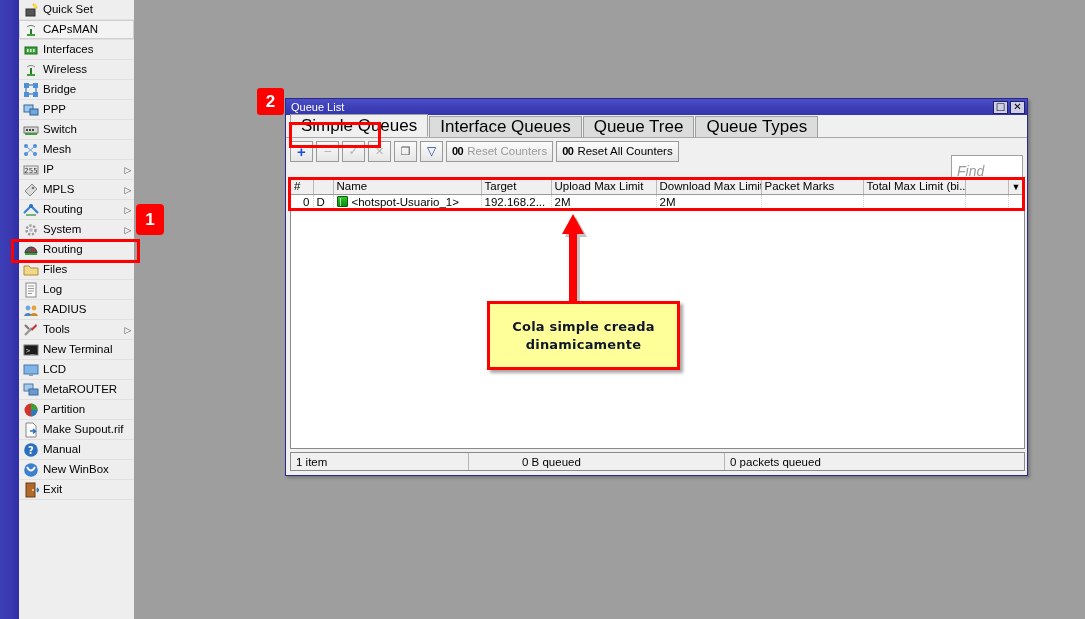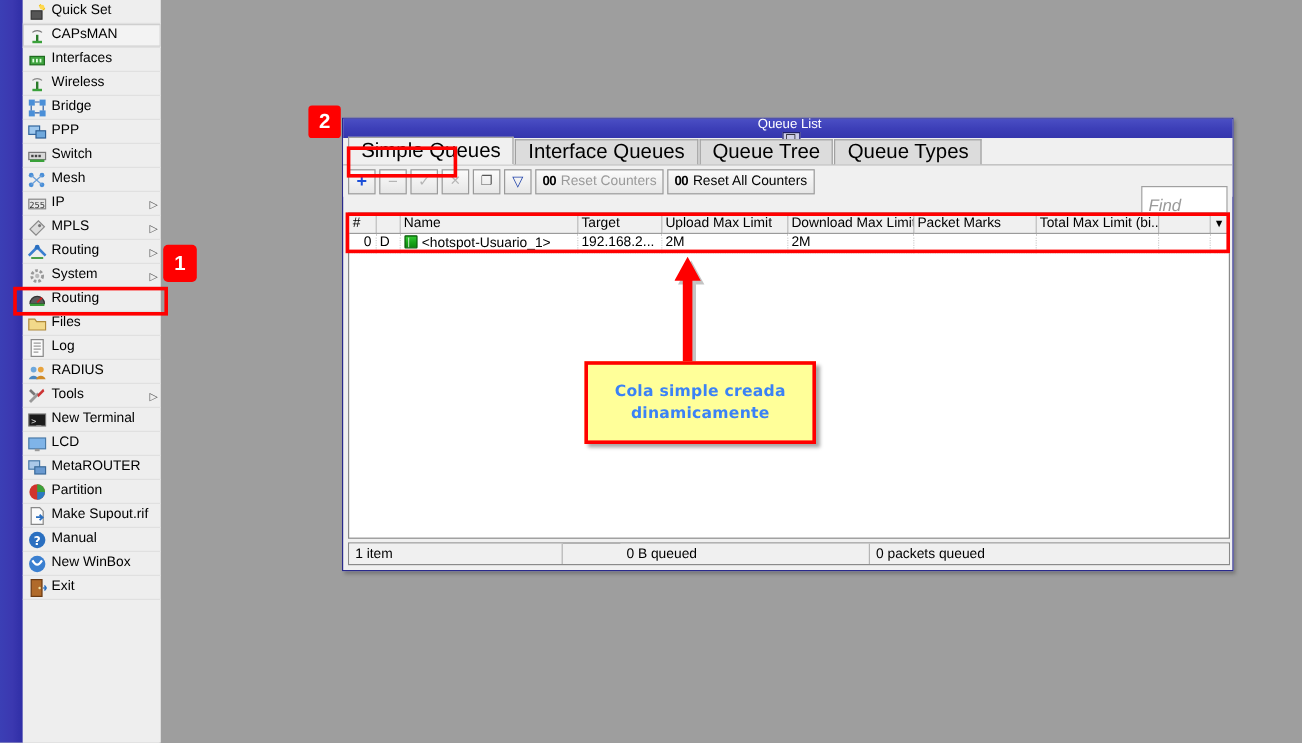--- a/index.html
+++ b/index.html
@@ -96,21 +96,20 @@
     background: #f0f0f0;
     border: 1px solid #2a2a8c;
     box-shadow: 2px 2px 3px rgba(0,0,0,0.25);
   }
   #titlebar {
     height: 16px;
     background: linear-gradient(to bottom, #4b4fc4 0%, #3d3fb8 50%, #3536ad 100%);
     display: flex; align-items: center;
     padding: 0 2px 0 5px;
     position: relative;
-    flex-direction: column;
   }
   #titlebar-text {
     color: #ffffff;
     font-size: 11px;
     line-height: 1;
     flex: 1 1 auto;
   }
   .title-btn {
     width: 15px; height: 13px;
     background: #cfcfe8;
@@ -299,21 +298,21 @@
     border: 3px solid #ff0000;
     box-shadow: 3px 3px 3px rgba(0,0,0,0.35);
     display: flex; align-items: center; justify-content: center;
     text-align: center;
     z-index: 43;
   }
   #note-box .note-text {
     font-family: "DejaVu Sans", sans-serif;
     font-size: 13px;
     font-weight: bold;
-    color: #3b82f6;
+    color: #0f172a;
     line-height: 1.35;
     letter-spacing: 0.2px;
   }
 </style>
 </head>
 <body>
 
 <div id="desktop">
 
   <div id="sidebar">

